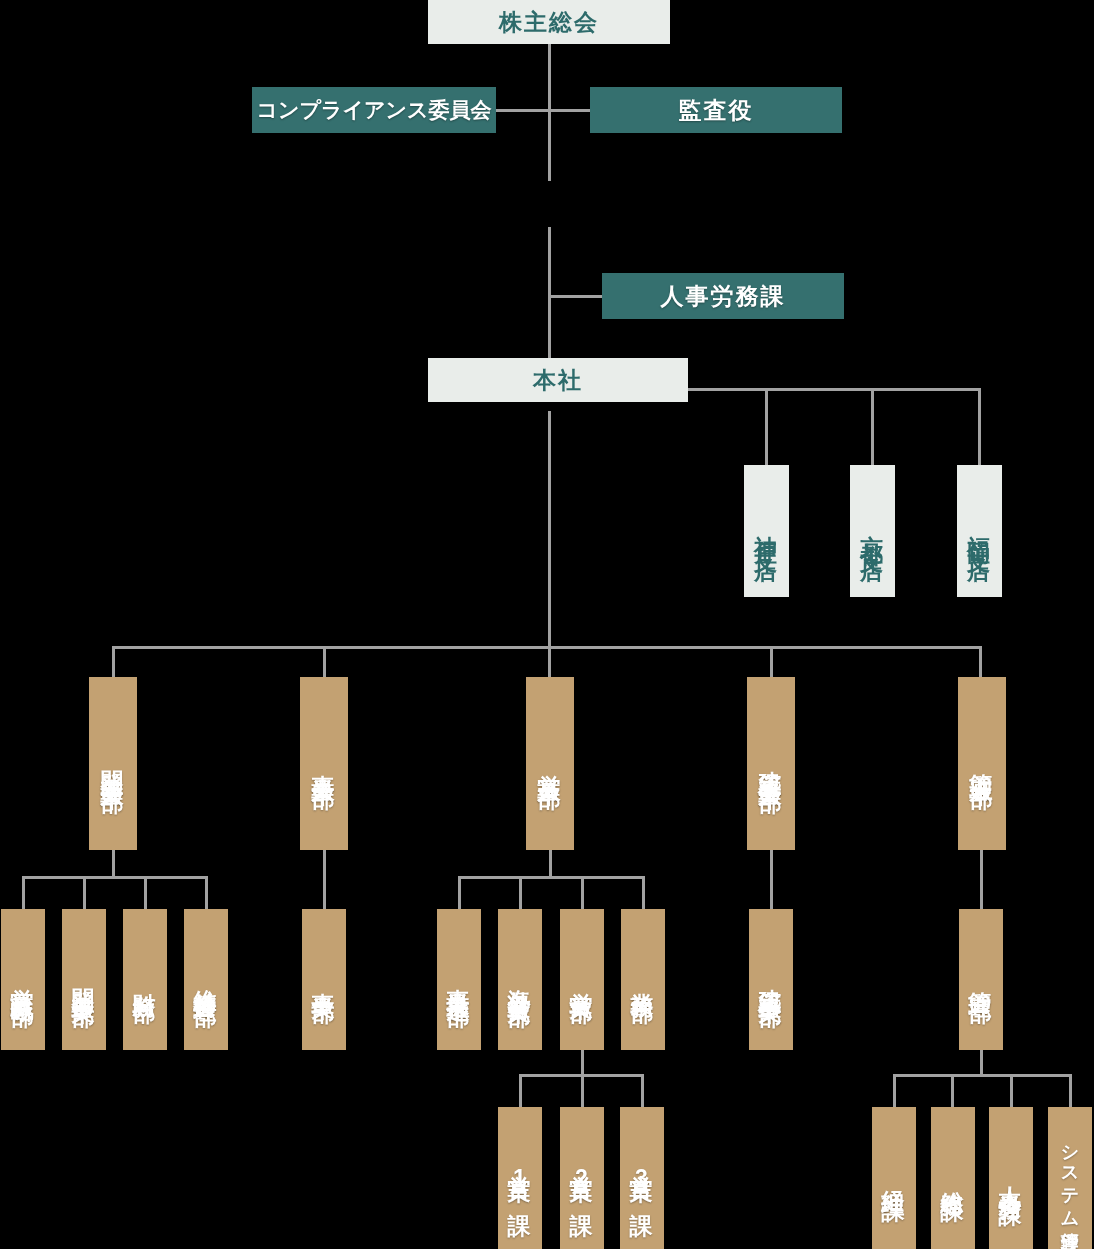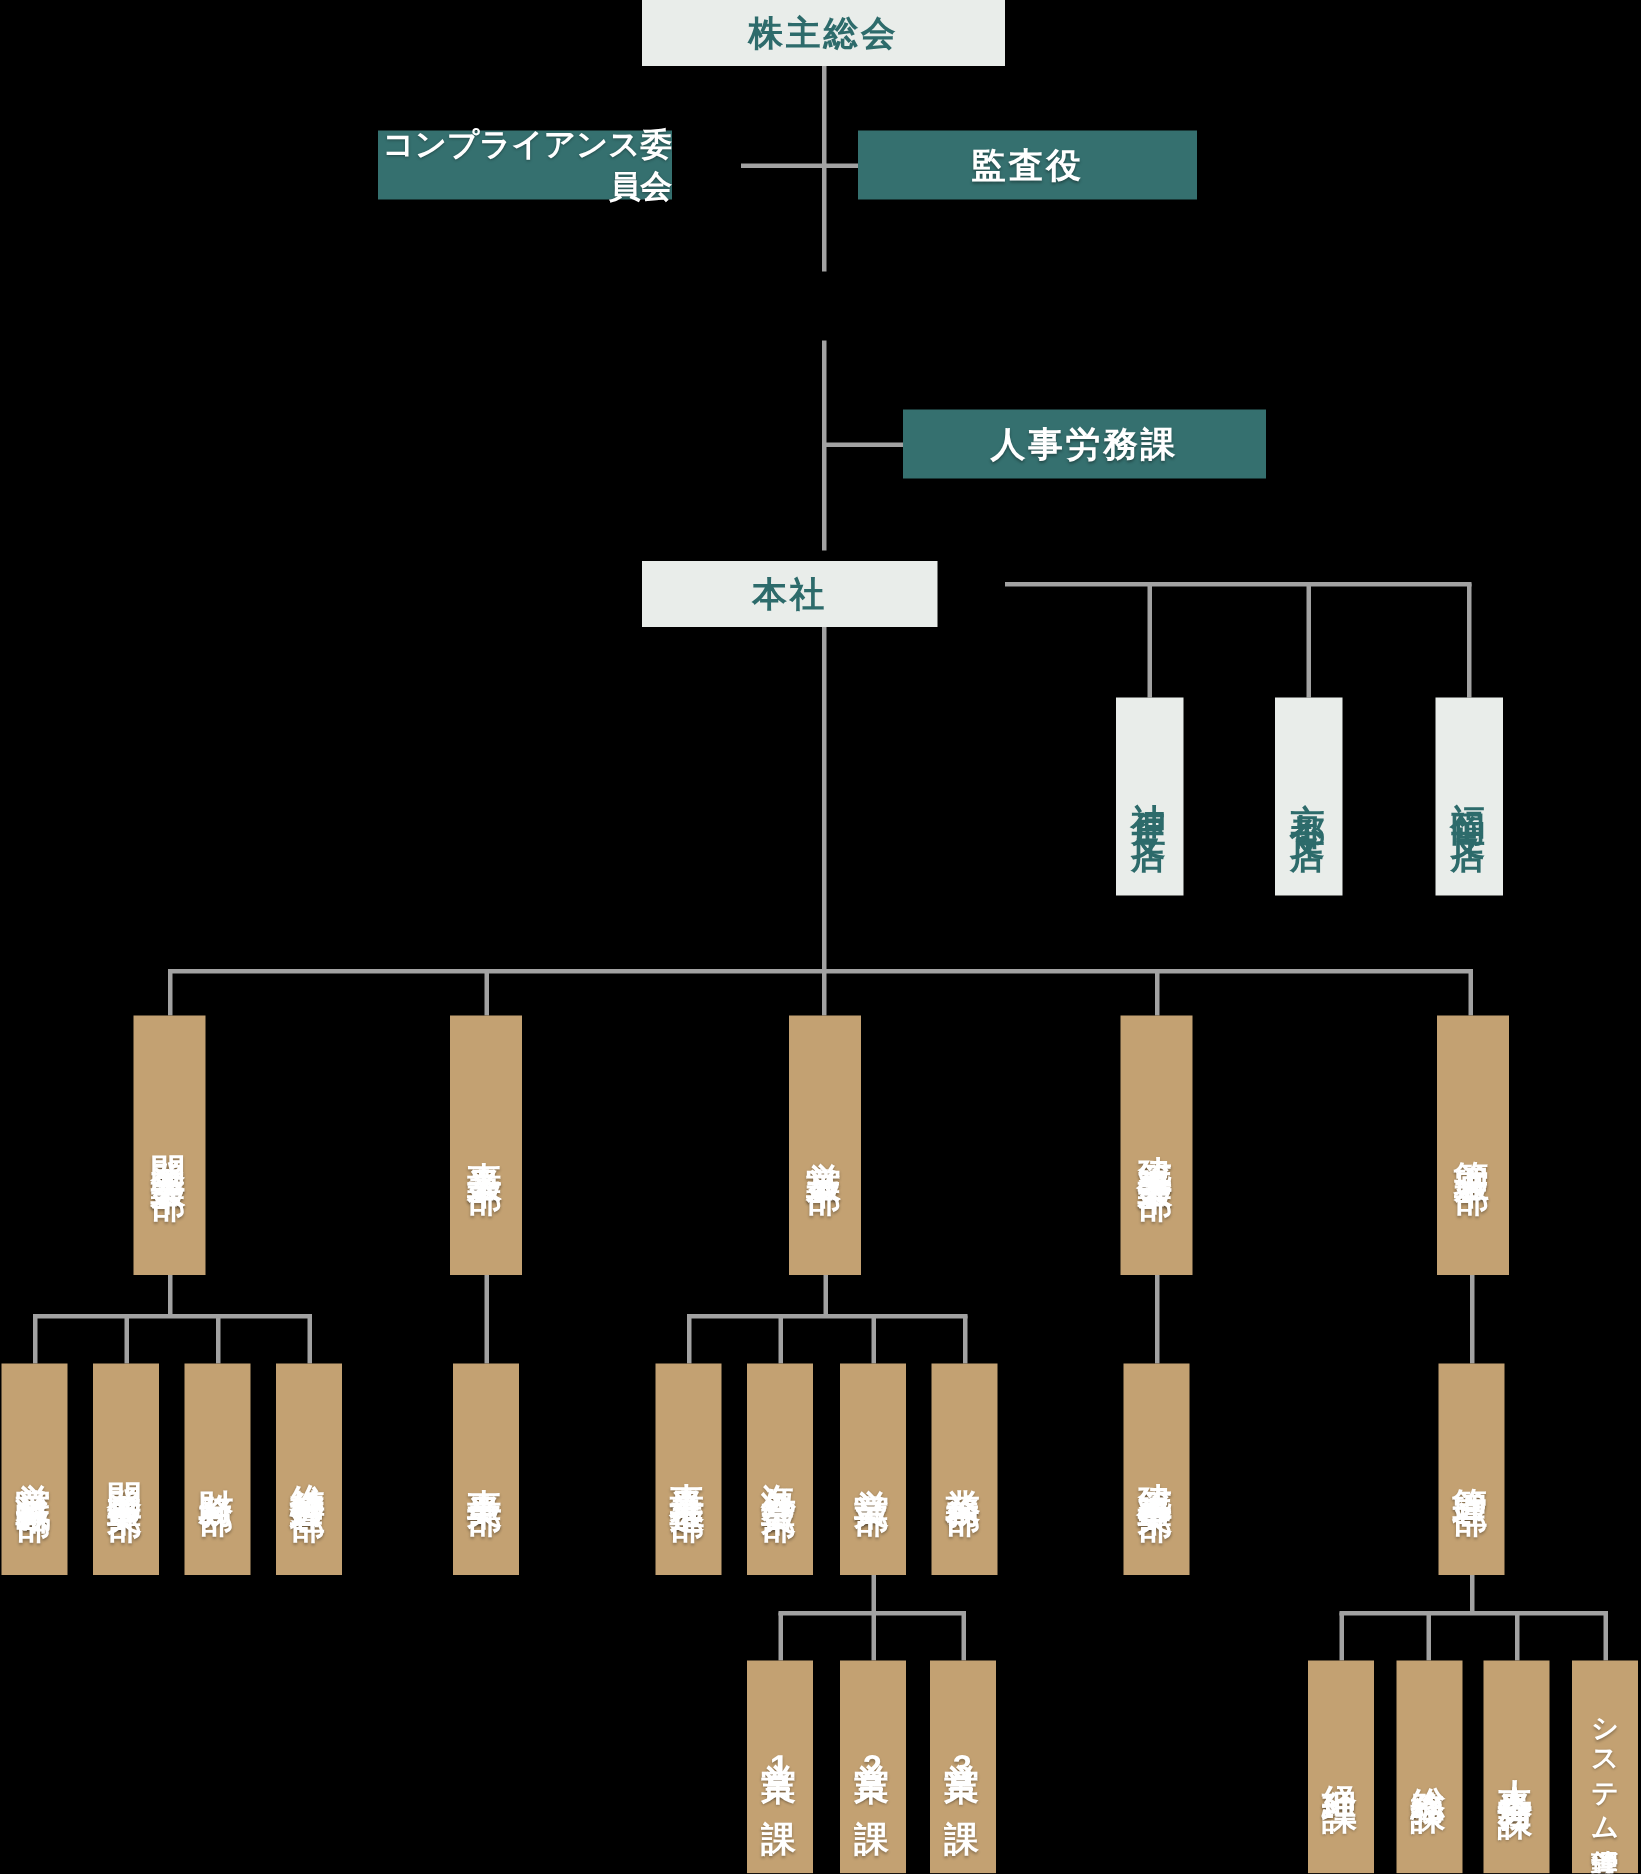--- a/index.html
+++ b/index.html
@@ -71,24 +71,24 @@
   <div class="line" style="left:580.5px;top:1075px;width:3px;height:32px"></div>
   <div class="line" style="left:641px;top:1075px;width:3px;height:32px"></div>
   <div class="line" style="left:980px;top:1050px;width:3px;height:25px"></div>
   <div class="line" style="left:892.5px;top:1073.5px;width:179px;height:3px"></div>
   <div class="line" style="left:892.5px;top:1075px;width:3px;height:32px"></div>
   <div class="line" style="left:951px;top:1075px;width:3px;height:32px"></div>
   <div class="line" style="left:1010px;top:1075px;width:3px;height:32px"></div>
   <div class="line" style="left:1068.5px;top:1075px;width:3px;height:32px"></div>
 
   <div class="box h light fs-h" style="left:428px;top:0;width:242px;height:44px">株主総会</div>
-  <div class="box h teal fs-h-tight" style="left:252px;top:87px;width:196px;height:46px">コンプライアンス委員会</div>
-  <div class="box h teal fs-h" style="left:572px;top:87px;width:226px;height:46px">監査役</div>
+  <div class="box h teal fs-h-tight" style="left:252px;top:87px;width:244px;height:46px">コンプライアンス委員会</div>
+  <div class="box h teal fs-h" style="left:590px;top:87px;width:252px;height:46px">監査役</div>
   <div class="box h teal fs-h" style="left:602px;top:273px;width:242px;height:46px">人事労務課</div>
-  <div class="box h light fs-h" style="left:428px;top:374px;width:197px;height:44px">本社</div>
+  <div class="box h light fs-h" style="left:428px;top:358px;width:260px;height:44px">本社</div>
 
   <div class="box v light fs-branch" style="left:744px;top:465px;width:45px;height:132px">神戸支店</div>
   <div class="box v light fs-branch" style="left:850px;top:465px;width:45px;height:132px">京都支店</div>
   <div class="box v light fs-branch" style="left:957px;top:465px;width:45px;height:132px">福岡支店</div>
 
   <div class="box v tan fs-v" style="left:89px;top:677px;width:48px;height:173px">開発事業本部</div>
   <div class="box v tan fs-v" style="left:300px;top:677px;width:48px;height:173px">事業本部</div>
   <div class="box v tan fs-v" style="left:526px;top:677px;width:48px;height:173px">営業本部</div>
   <div class="box v tan fs-v" style="left:747px;top:677px;width:48px;height:173px">建築事業本部</div>
   <div class="box v tan fs-v" style="left:958px;top:677px;width:48px;height:173px">管理本部</div>

